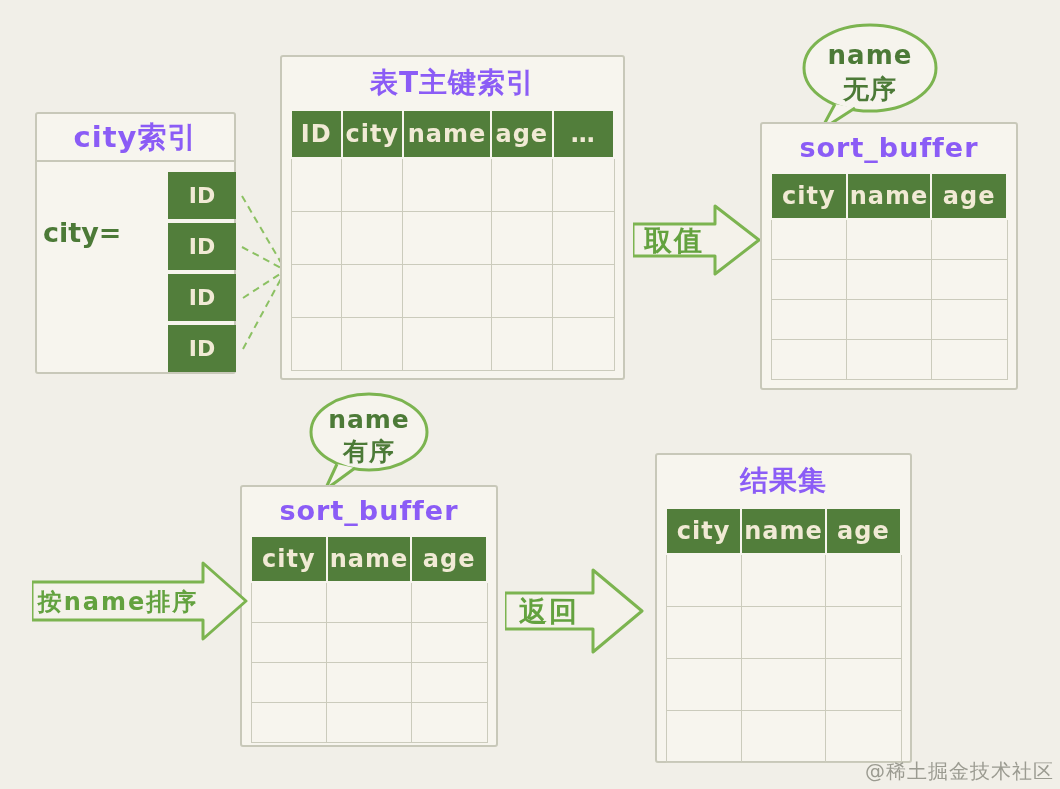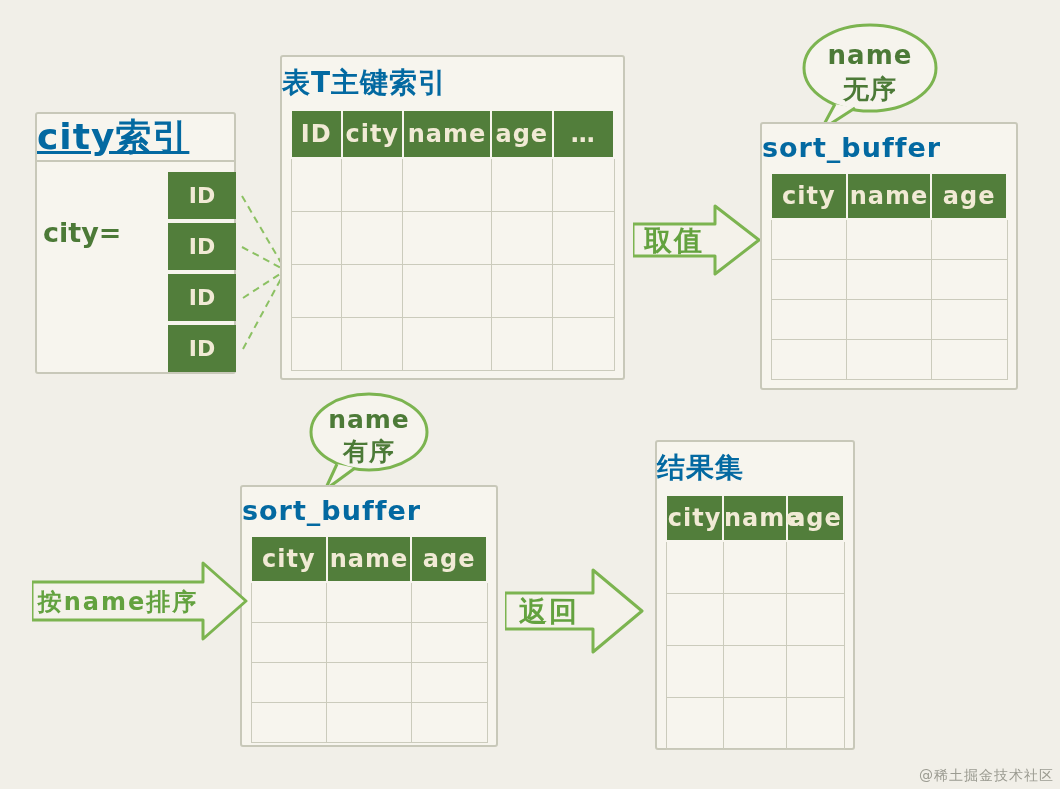--- a/index.html
+++ b/index.html
@@ -9,34 +9,34 @@
     font-family:"DejaVu Sans",sans-serif;
   }
   svg{display:block;}
   svg text{font-family:"DejaVu Sans",sans-serif;}
 
   .box{
     position:absolute;box-sizing:border-box;background:#f7f5ee;
     border:2px solid #c8c8b9;border-radius:3px;
   }
   .box-title{
-    color:#0369a1;font-weight:600;letter-spacing:1px;white-space:nowrap;
+    text-align:center;color:#8b5cf6;font-weight:600;letter-spacing:1px;white-space:nowrap;
   }
 
   
   .tbl{border-collapse:collapse;margin:0 auto;width:calc(100% - 16px);table-layout:fixed;}
   .tbl th{
     background:#527e3b;color:#f1ead5;border:2px solid #f7f5ee;
     font-size:24px;font-weight:600;padding:0;letter-spacing:1px;
   }
   .tbl td{border:1.5px solid #cbcbbc;padding:0;}
 
   
   .city-box{left:35px;top:112px;width:201px;height:262px;}
-  .city-box .box-title{height:46px;line-height:46px;font-size:36px;border-bottom:2px solid #c8c8b9;text-decoration:underline;}
+  .city-box .box-title{height:46px;line-height:46px;font-size:29px;border-bottom:2px solid #c8c8b9;}
   .city-cond{
     position:absolute;left:6px;top:90px;width:126px;text-align:left;
     color:#4c7a37;font-size:27px;font-weight:600;line-height:58px;
   }
   .id-stack{
     position:absolute;right:-2px;top:58px;width:68px;
     display:flex;flex-direction:column;gap:4px;
   }
   .id-cell{
     height:47px;background:#527e3b;color:#f1ead5;
@@ -63,41 +63,41 @@
   .sort-top-box{left:760px;top:122px;width:258px;height:268px;}
   .sort-top-box .box-title{height:48px;line-height:48px;font-size:27px;}
   .tbl-sort-top th{height:44px;}
   .tbl-sort-top td{height:39px;}
 
   .sort-bottom-box{left:240px;top:485px;width:258px;height:262px;}
   .sort-bottom-box .box-title{height:48px;line-height:48px;font-size:27px;}
   .tbl-sort-bottom th{height:44px;}
   .tbl-sort-bottom td{height:39px;}
 
-  .result-box{left:655px;top:440px;width:200px;height:310px;}
+  .result-box{left:655px;top:453px;width:257px;height:310px;}
   .result-box .box-title{height:52px;line-height:52px;font-size:28px;}
   .tbl-result th{height:44px;}
   .tbl-result td{height:51px;}
 
   
   .overlay{position:absolute;left:0;top:0;pointer-events:none;}
 
   
   .arrow-svg{position:absolute;pointer-events:none;}
   .arrow-shape{fill:#f4f2ea;stroke:#7cb450;stroke-width:3;stroke-linejoin:round;}
   .arrow-label{fill:#63a23f;font-weight:600;text-anchor:middle;letter-spacing:2px;}
 
   
   .bubble-svg{position:absolute;pointer-events:none;}
   .bubble-shape{fill:#f6f4ed;stroke:#7cb450;stroke-width:3;}
   .bubble-tail{fill:#f6f4ed;stroke:#7cb450;stroke-width:3;stroke-linejoin:round;}
   .bubble-text{fill:#4c7a37;font-weight:600;text-anchor:middle;letter-spacing:1px;}
 
   .watermark{
-    position:absolute;right:6px;bottom:4px;color:#9b9b91;font-size:14px;letter-spacing:1px;
+    position:absolute;right:6px;bottom:4px;color:#9b9b91;font-size:20px;letter-spacing:1px;
   }
 </style>
 </head>
 <body>
 
 <div class="canvas">
 
   <svg class="overlay" width="1060" height="789">
     <g stroke="#8cc163" stroke-width="2" stroke-dasharray="7 5" fill="none">
       <line x1="242" y1="196" x2="283" y2="266"></line>

